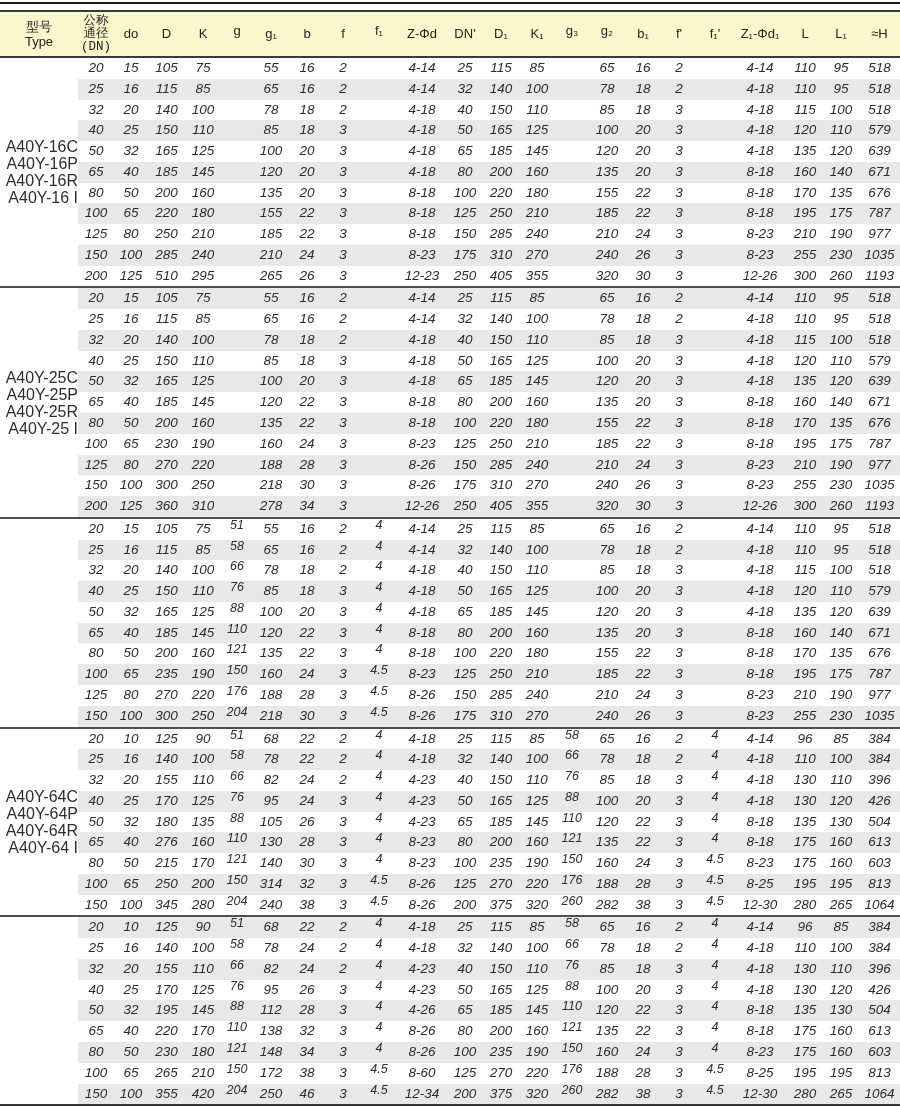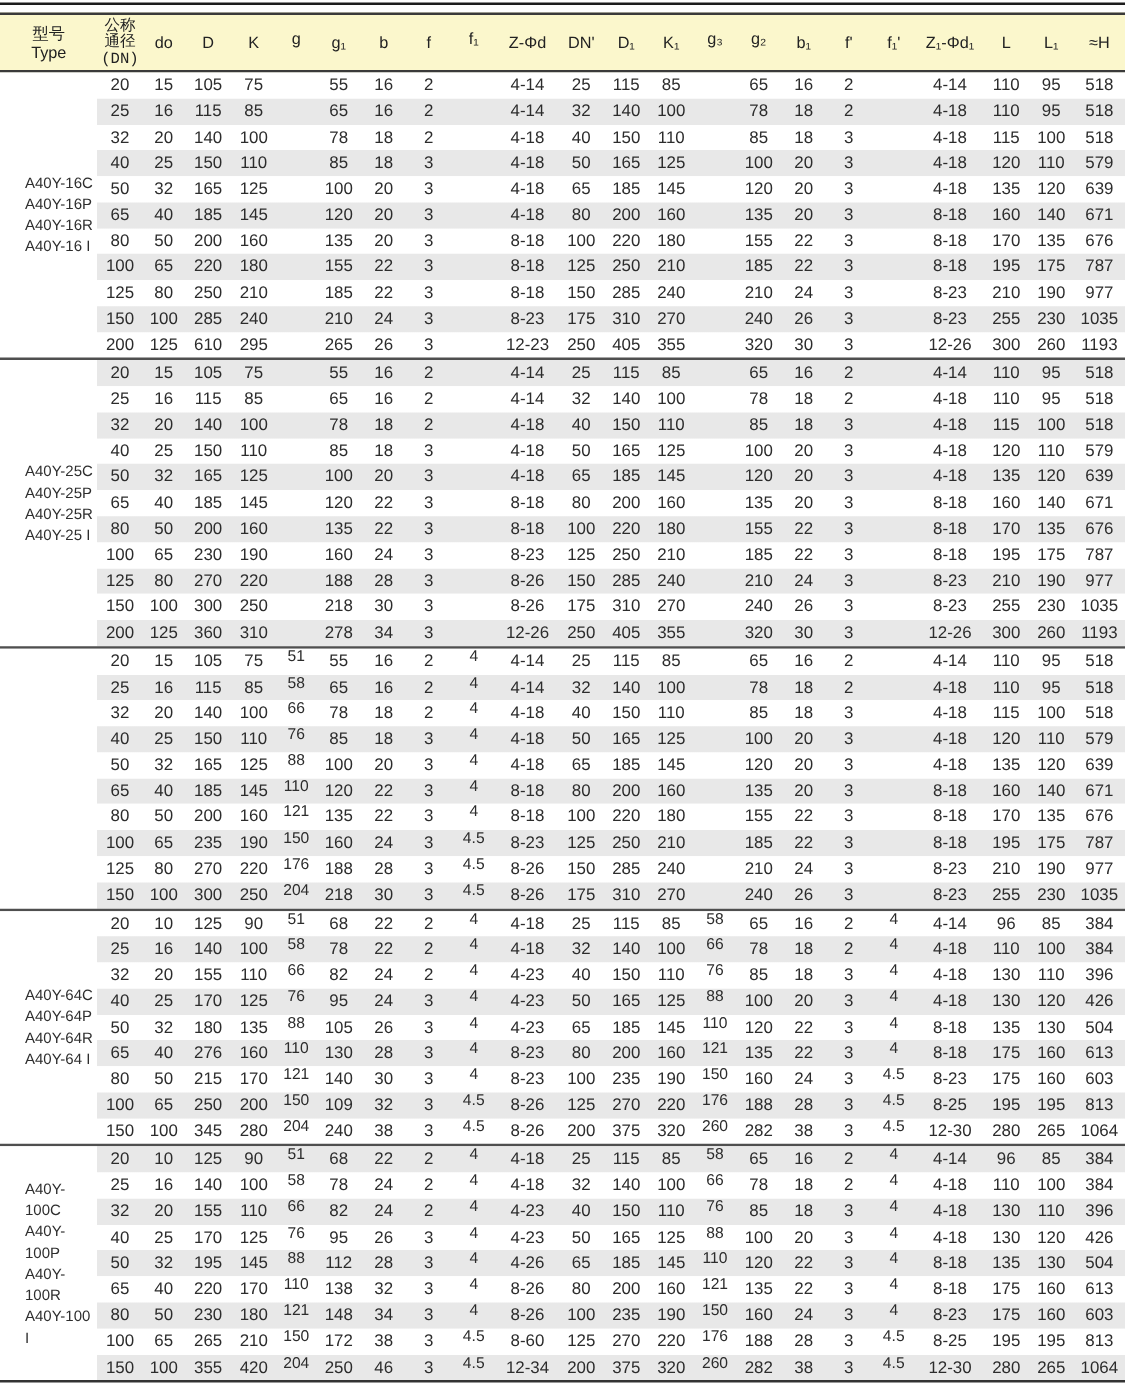--- a/index.html
+++ b/index.html
@@ -29,30 +29,31 @@
   }
   .hcell { text-align:center; font-size:13px; line-height:14px; color:#222; }
   .hcell.raised-h { transform:translateY(-3px); }
   .type-h  { font-size:13px; line-height:15px; }
   .dn-h    { font-size:12.5px; line-height:13px;font-family:Liberation Mono, monospace; }
   .tbody { width:900px; }
   .group { position:relative; }
   .group + .group { border-top:2px solid #4f4f4f; }
   .group-label {
     position:absolute; left:0; top:50%; transform:translateY(-50%);
-    width:78px; padding-left:20px;
-    font-size:12px; line-height:17px; color:#2e2e2e;
-    z-index:2; text-align:left;
+    width:78px; padding-left:0;
+    font-size:16px; line-height:17px; color:#2e2e2e;
+    z-index:2; text-align:right;
   }
   .row {
     display:grid;
     grid-template-columns:var(--cols);
     height:20.78px;
     line-height:20.78px;
     font-size:13.5px;
+    font-style:italic;
   }
   .row.even { background:linear-gradient(to right,#ffffff 78px,var(--stripe,#e8e8e8) 78px); }
   .row.odd  { background:#ffffff; }
   .cell { text-align:center; white-space:nowrap; }
   .cell.raised { transform:translateY(-4px); font-size:12.5px; }
 </style>
 </head>
 <body>
 
 <div class="page">
@@ -345,21 +346,21 @@
             <div class="cell raised"></div>
             <div class="cell">8-23</div>
             <div class="cell">255</div>
             <div class="cell">230</div>
             <div class="cell">1035</div>
           </div>
           <div class="row odd">
             <div class="cell type-cell"></div>
             <div class="cell">200</div>
             <div class="cell">125</div>
-            <div class="cell">610</div>
+            <div class="cell">510</div>
             <div class="cell">295</div>
             <div class="cell raised"></div>
             <div class="cell">265</div>
             <div class="cell">26</div>
             <div class="cell">3</div>
             <div class="cell raised"></div>
             <div class="cell">12-23</div>
             <div class="cell">250</div>
             <div class="cell">405</div>
             <div class="cell">355</div>
@@ -1091,21 +1092,21 @@
             <div class="cell">160</div>
             <div class="cell">603</div>
           </div>
           <div class="row even">
             <div class="cell type-cell"></div>
             <div class="cell">100</div>
             <div class="cell">65</div>
             <div class="cell">250</div>
             <div class="cell">200</div>
             <div class="cell raised">150</div>
-            <div class="cell">109</div>
+            <div class="cell">314</div>
             <div class="cell">32</div>
             <div class="cell">3</div>
             <div class="cell raised">4.5</div>
             <div class="cell">8-26</div>
             <div class="cell">125</div>
             <div class="cell">270</div>
             <div class="cell">220</div>
             <div class="cell raised">176</div>
             <div class="cell">188</div>
             <div class="cell">28</div>
@@ -1136,26 +1137,20 @@
             <div class="cell">38</div>
             <div class="cell">3</div>
             <div class="cell raised">4.5</div>
             <div class="cell">12-30</div>
             <div class="cell">280</div>
             <div class="cell">265</div>
             <div class="cell">1064</div>
           </div>
         </div>
         <div class="group">
-          <div class="group-label">
-            <div class="">A40Y-100C</div>
-            <div class="">A40Y-100P</div>
-            <div class="">A40Y-100R</div>
-            <div class="">A40Y-100 I</div>
-          </div>
           <div class="row even">
             <div class="cell type-cell"></div>
             <div class="cell">20</div>
             <div class="cell">10</div>
             <div class="cell">125</div>
             <div class="cell">90</div>
             <div class="cell raised">51</div>
             <div class="cell">68</div>
             <div class="cell">22</div>
             <div class="cell">2</div>

